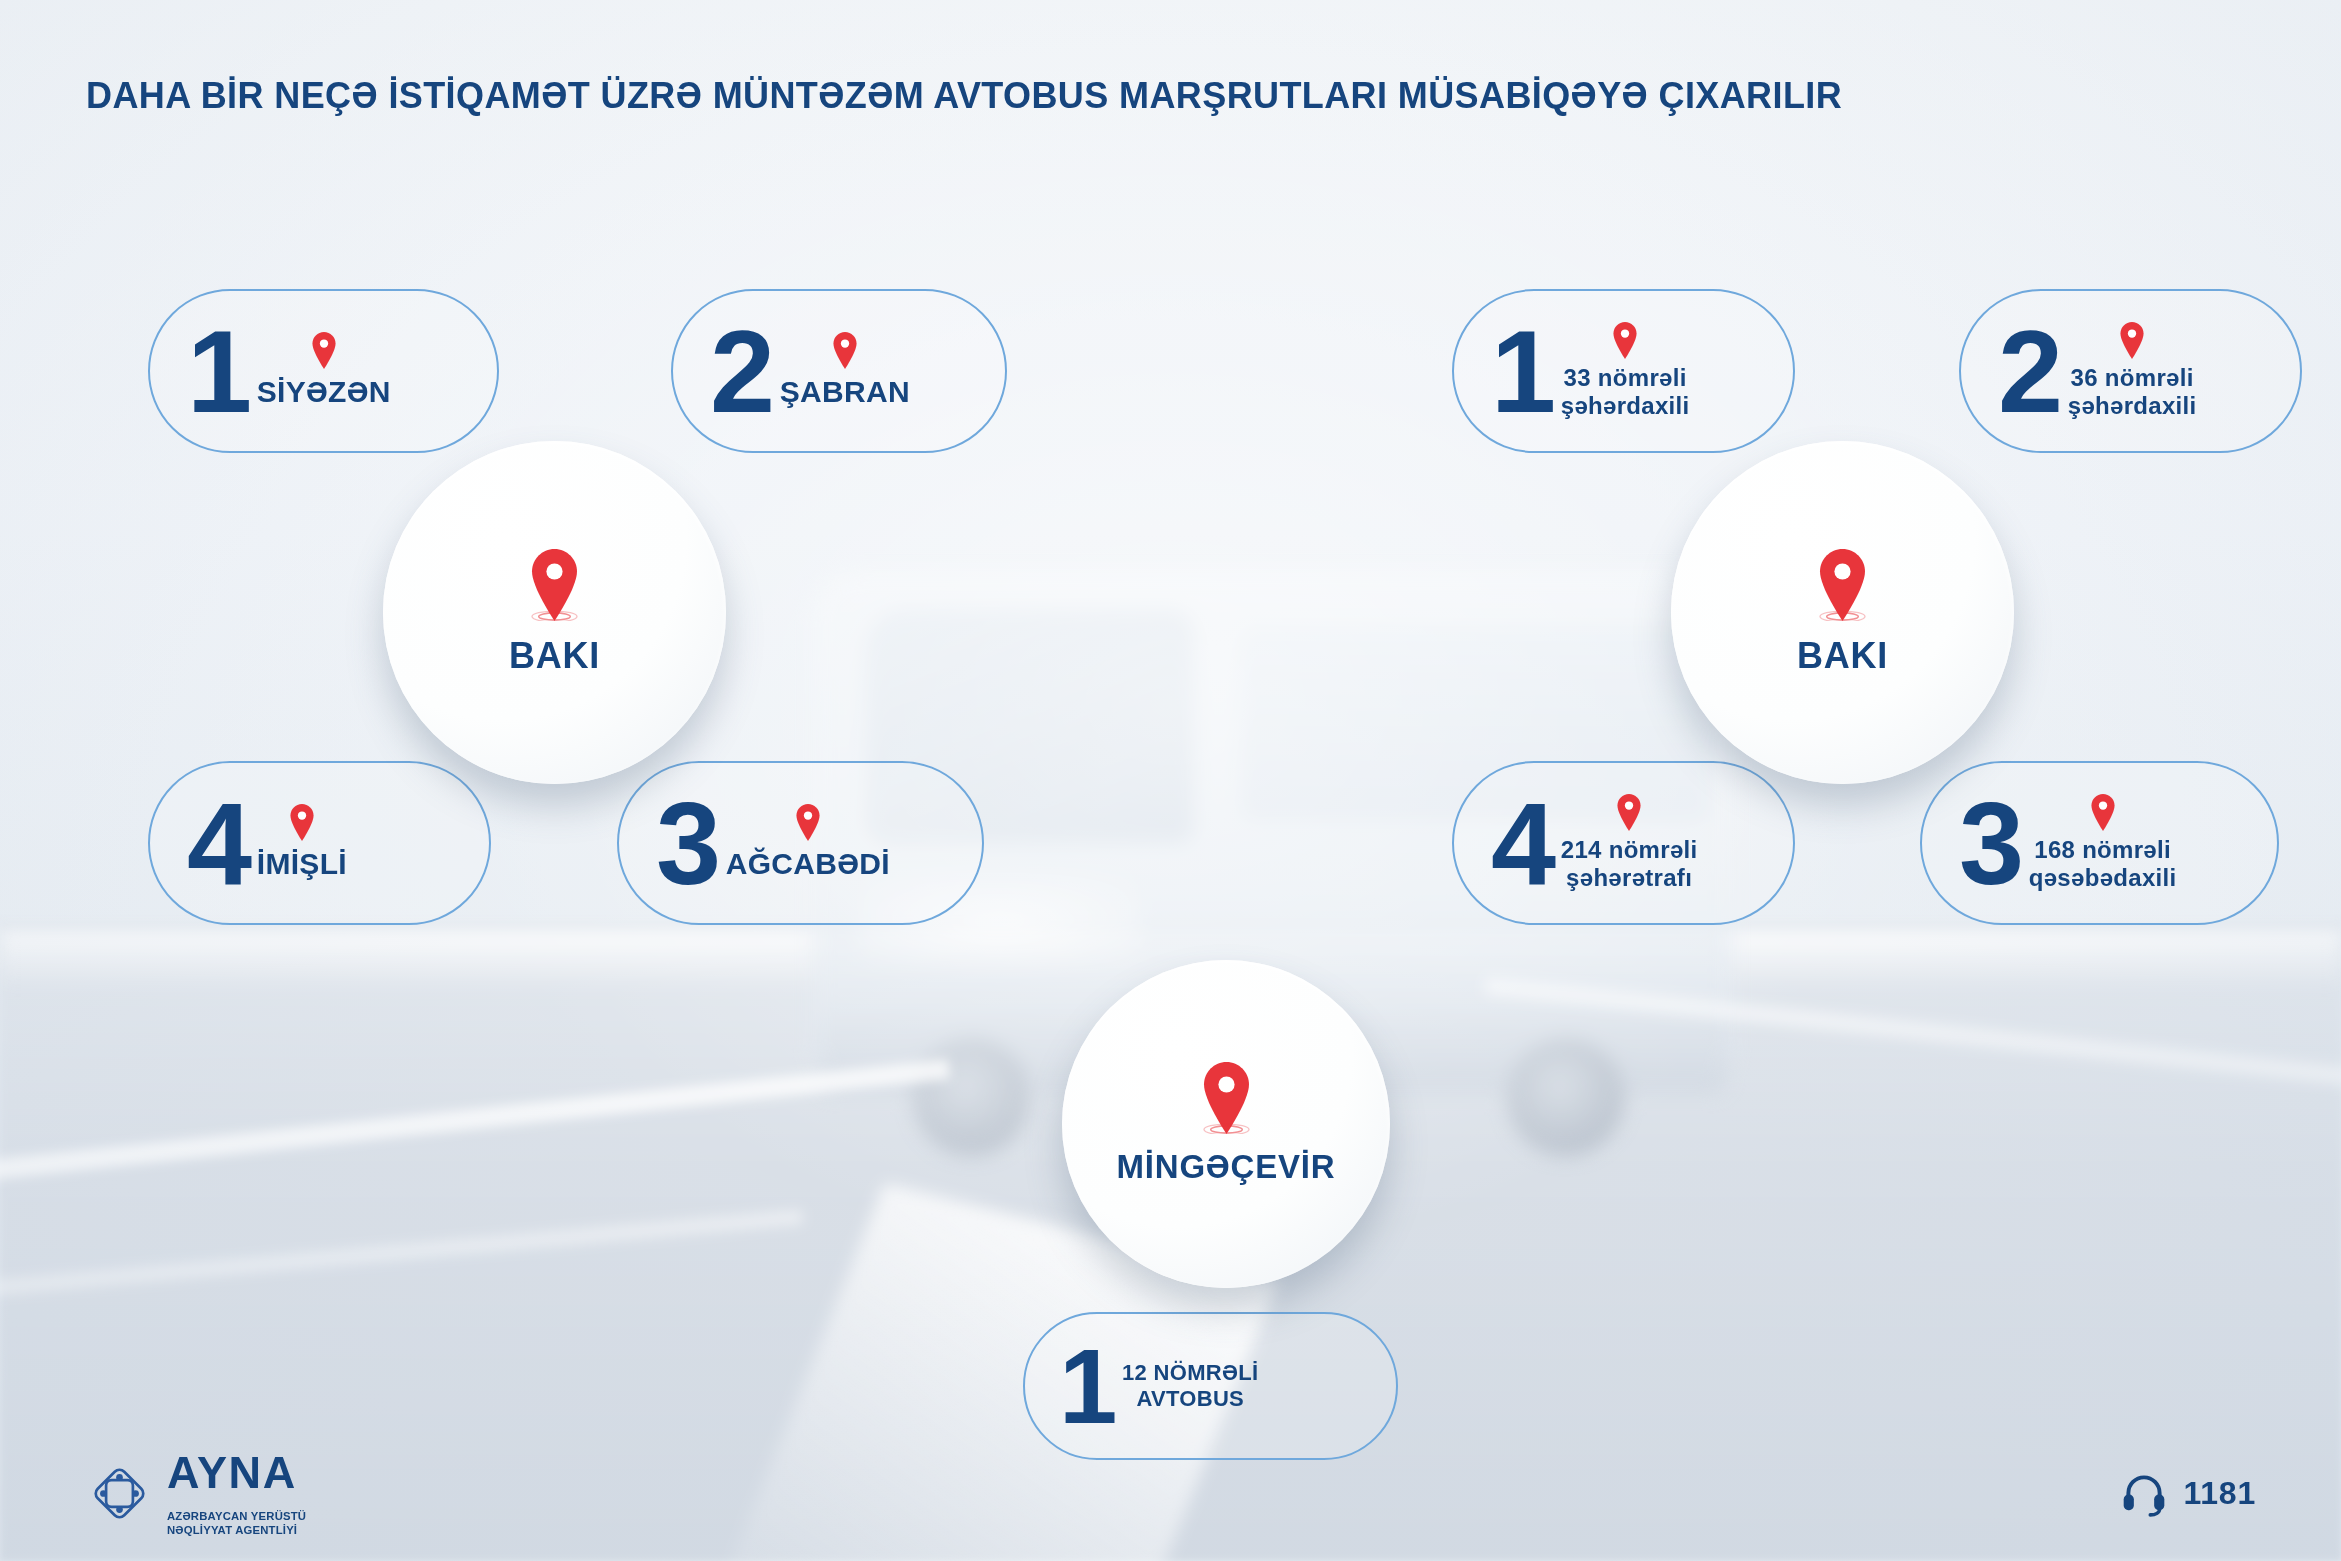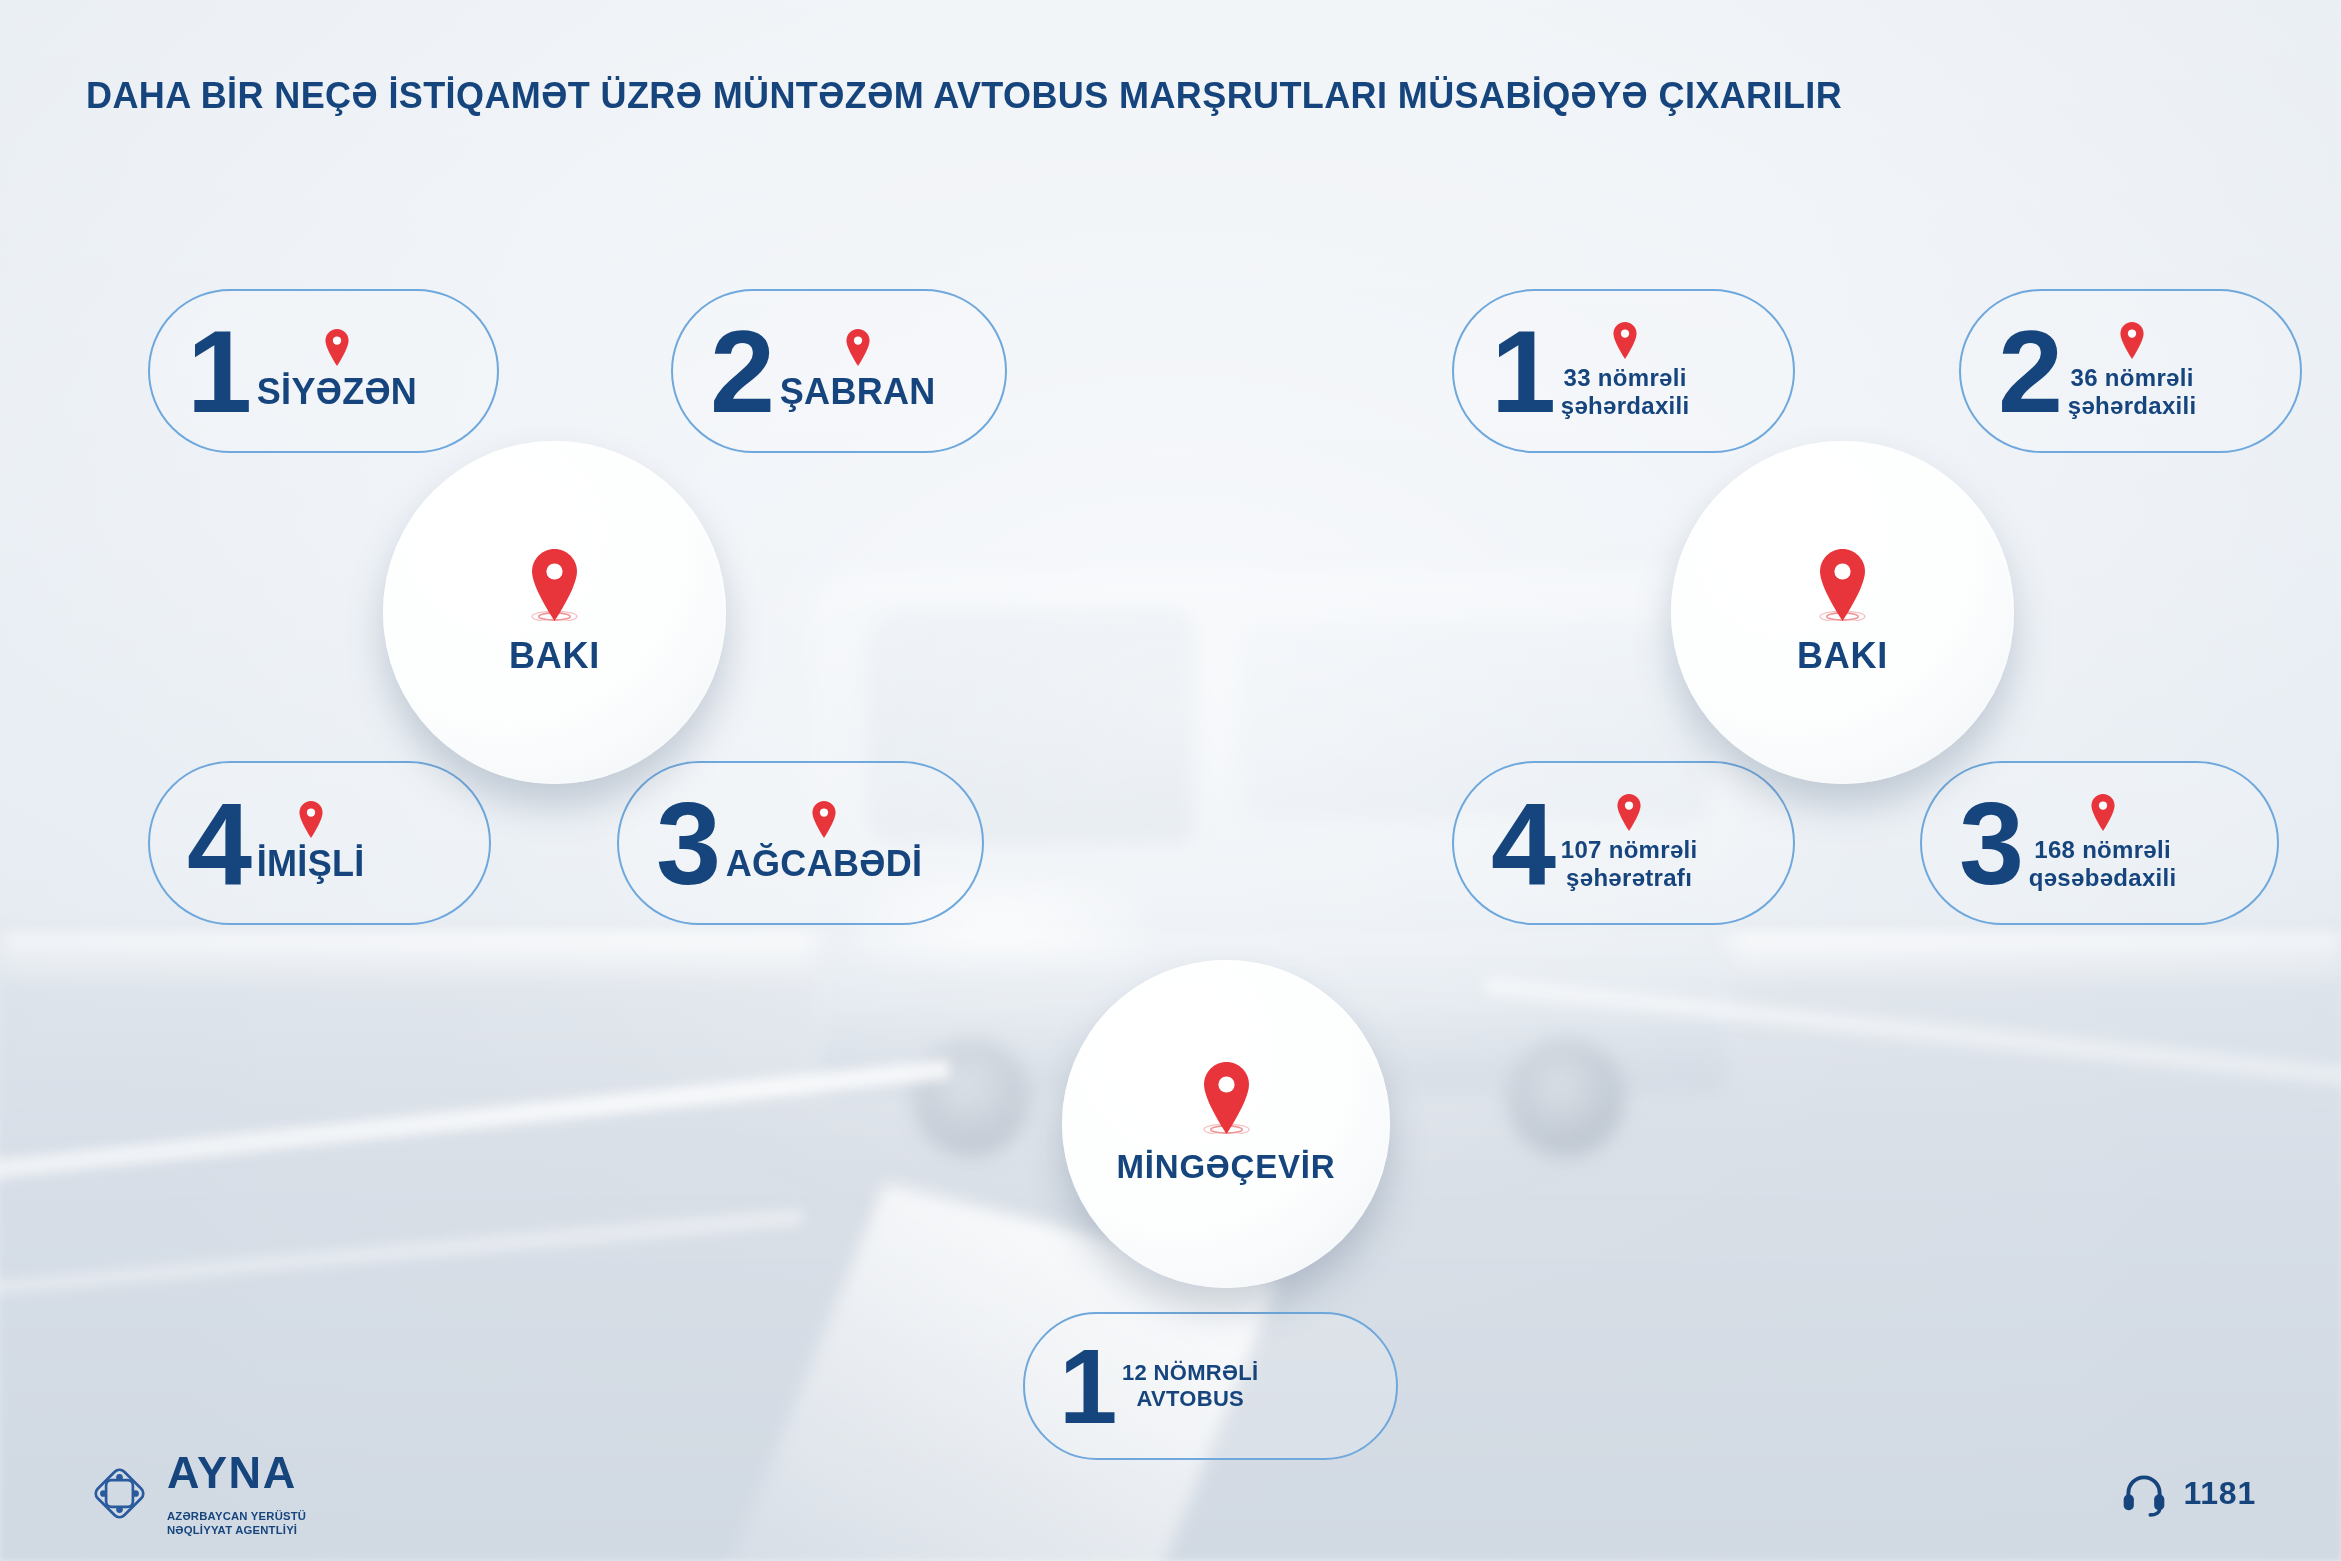--- a/index.html
+++ b/index.html
@@ -139,21 +139,21 @@
     font-size: 117px; font-weight: bold; color: #16457e;
     line-height: 1; margin-left: 37px; margin-right: 4.7px;
     letter-spacing: -3.1px;
   }
   .chip .chip-body {
     display: flex; flex-direction: column; align-items: center;
     margin-left: 3.1px; padding-right: 26.5px;
   }
   .chip .chip-pin { width: 28px; height: 37px; margin-bottom: 4.7px; }
   .chip .chip-text {
-    font-size: 36px; font-weight: bold; color: #16457e;
+    font-size: 30px; font-weight: bold; color: #16457e;
     text-align: center; line-height: 1.18; white-space: pre-line;
     letter-spacing: 0.3px;
   }
   .chip.small .chip-text { font-size: 24px; }
 
   .chip-c1 { left: 148px;  top: 289px;  width: 351px; }
   .chip-c2 { left: 671px;  top: 289px;  width: 336px; }
   .chip-c4 { left: 148px;  top: 761px;  width: 343px; }
   .chip-c3 { left: 617px;  top: 761px;  width: 367px; }
 
@@ -288,21 +288,21 @@
     </span>
   </div>
 
   <div class="chip chip-r4 small">
     <span class="num">4</span>
     <span class="chip-body">
       <svg class="chip-pin" viewBox="0 0 24 32">
         <path d="M12 0C6.5 0 2 4.5 2 10c0 7.2 10 22 10 22s10-14.8 10-22C22 4.5 17.5 0 12 0z" fill="#e8353b"></path>
         <circle cx="12" cy="10" r="3.6" fill="#ffffff"></circle>
       </svg>
-      <span class="chip-text">107 nömrəli
+      <span class="chip-text">214 nömrəli
 şəhərətrafı</span>
     </span>
   </div>
 
   <div class="chip chip-r3 small">
     <span class="num">3</span>
     <span class="chip-body">
       <svg class="chip-pin" viewBox="0 0 24 32">
         <path d="M12 0C6.5 0 2 4.5 2 10c0 7.2 10 22 10 22s10-14.8 10-22C22 4.5 17.5 0 12 0z" fill="#e8353b"></path>
         <circle cx="12" cy="10" r="3.6" fill="#ffffff"></circle>

